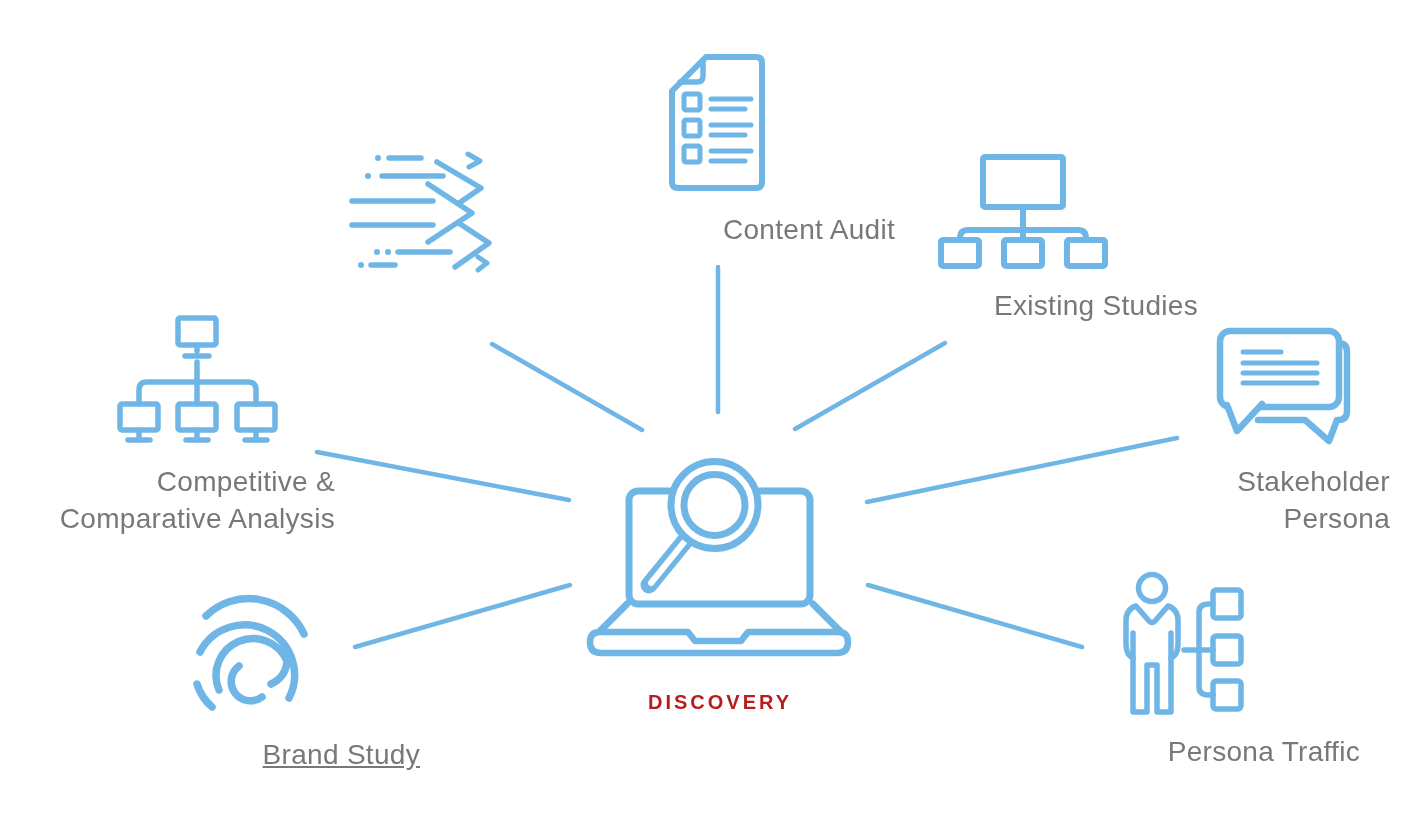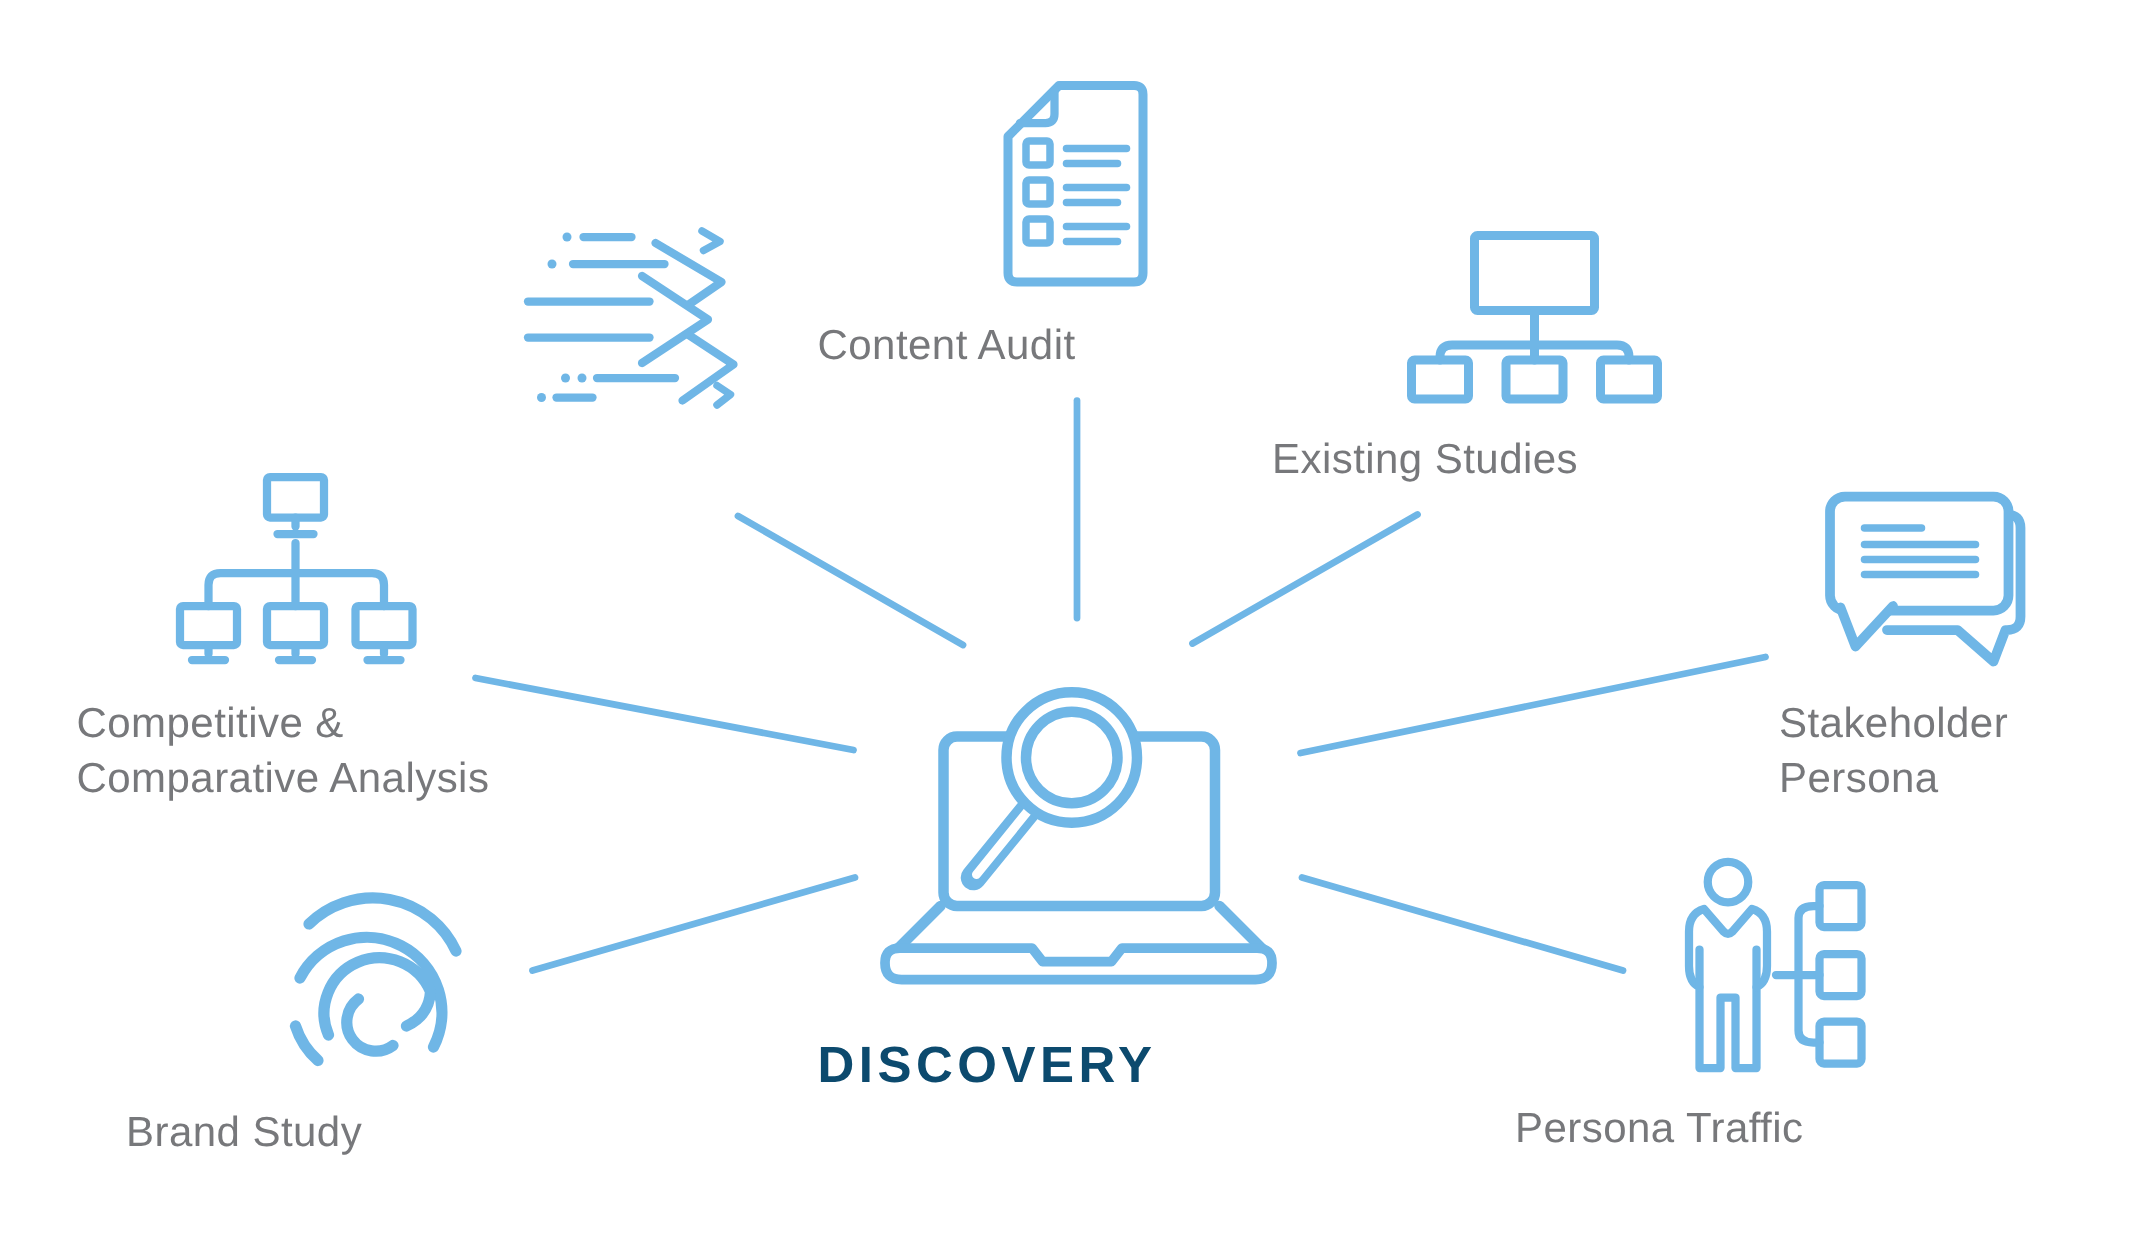--- a/index.html
+++ b/index.html
@@ -6,33 +6,33 @@
   #canvas{
     position:relative;
     width:1420px;height:822px;
     background:#ffffff;
     font-family:"Liberation Sans", sans-serif;
     overflow:hidden;
   }
   #diagram-svg{position:absolute;left:0;top:0;}
   .node-label{
     position:absolute;
-    text-align:left;
+    text-align:right;
     font-size:28px;
     line-height:1.33;
     color:#77787b;
     letter-spacing:0.3px;
   }
   .center-label{
     position:absolute;
-    text-align:left;
-    font-size:34px;
+    text-align:center;
+    font-size:20px;
     font-weight:bold;
     letter-spacing:3px;
-    color:#0c4a6e;
+    color:#b91c1c;
   }
 </style>
 </head>
 <body>
 
 <div id="canvas">
 
 <svg id="diagram-svg" width="1420" height="822" viewBox="0 0 1420 822" fill="none" stroke-linecap="round" stroke-linejoin="round">
 
   <g stroke="#6fb6e6" stroke-width="4.5">
@@ -150,19 +150,19 @@
 
 
   <div class="node-label" style="left:545px;top:211px;width:350px;">Content Audit</div>
 
   <div class="node-label" style="left:848px;top:287px;width:350px;">Existing Studies</div>
 
   <div class="node-label" style="left:1186px;top:463px;width:204px;">Stakeholder Persona</div>
 
   <div class="node-label" style="left:1010px;top:733px;width:350px;">Persona Traffic</div>
 
-  <div class="node-label" style="left:84px;top:736px;width:350px;">Brand Study</div>
+  <div class="node-label" style="left:70px;top:736px;width:350px;text-decoration:underline;">Brand Study</div>
 
   <div class="node-label" style="left:51px;top:463px;width:284px;">Competitive &amp; Comparative Analysis</div>
 
   <div class="center-label" style="left:545px;top:691px;width:350px;">DISCOVERY</div>
 
 </div>
 
 </body></html>

